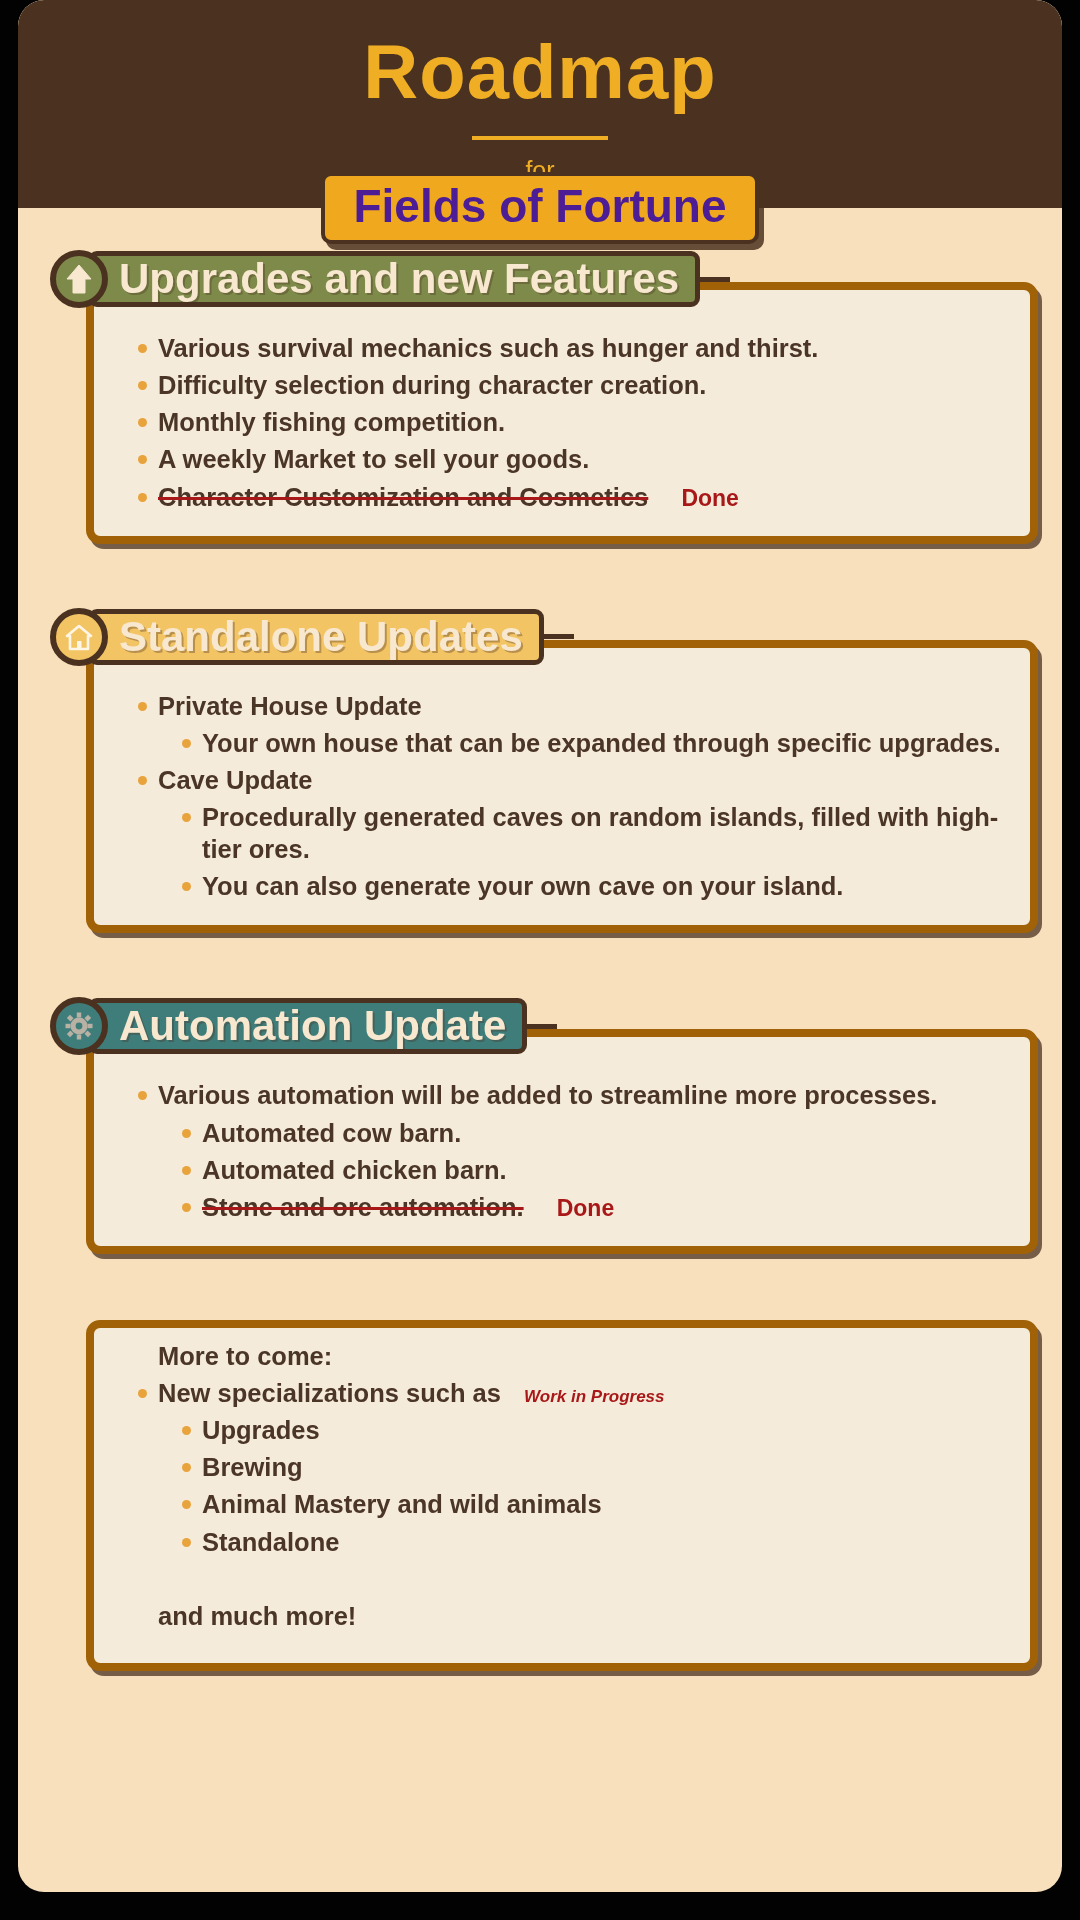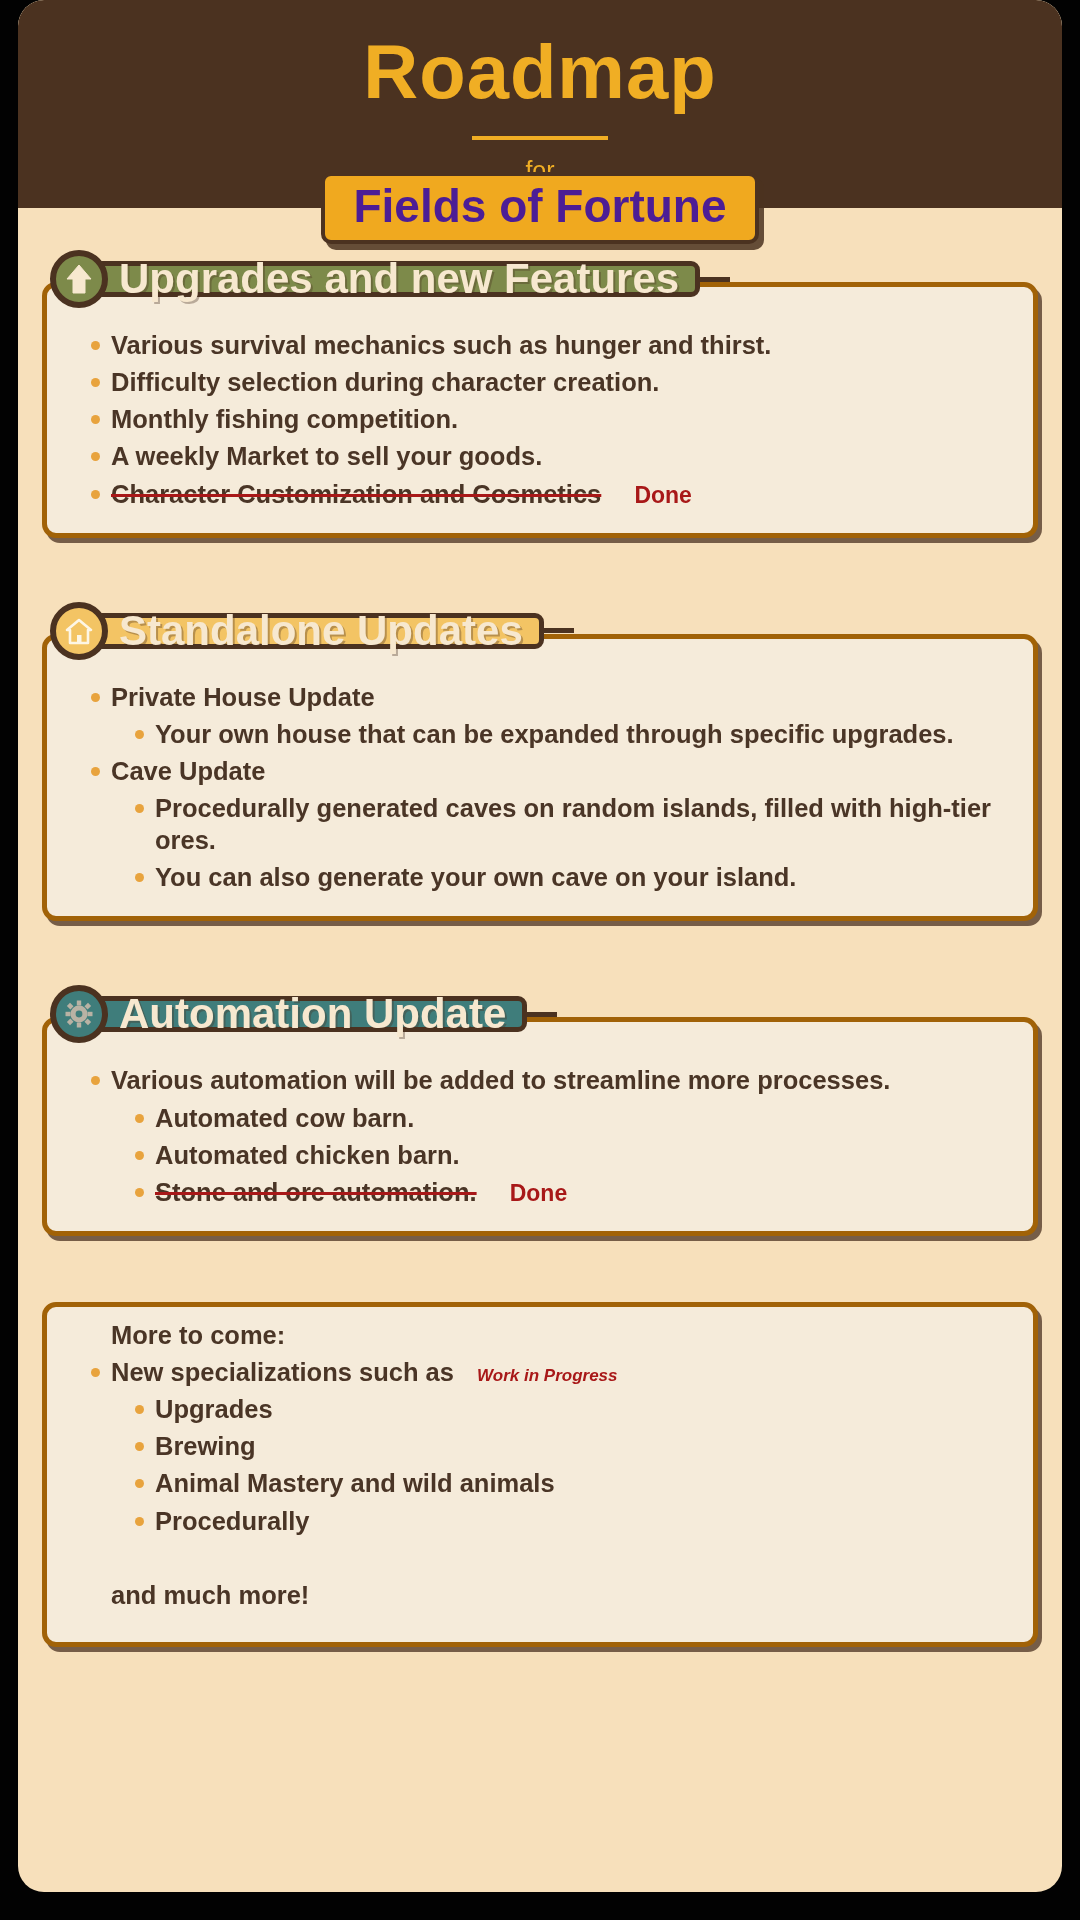--- a/index.html
+++ b/index.html
@@ -101,21 +101,21 @@
     display: flex;
     align-items: center;
     justify-content: center;
     flex: none;
     z-index: 3;
     position: relative;
   }
   .sec-banner {
     position: relative;
     margin-left: -20px;
-    height: 36px;
+    height: 56px;
     border: 5px solid #4b3220;
     border-radius: 9px;
     display: flex;
     align-items: center;
     padding: 0 16px 0 26px;
     z-index: 2;
   }
   .sec-banner-text {
     font-size: 42px;
     font-weight: bold;
@@ -136,25 +136,26 @@
   .s-upgrades .sec-banner { background: #7d8a4a; }
   .s-standalone .sec-icon   { background: #f3c464; }
   .s-standalone .sec-banner { background: #f3c464; }
   .s-automation .sec-icon   { background: #3f7d7b; }
   .s-automation .sec-banner { background: #3f7d7b; }
 
   
   .card {
     position: relative;
     background: #f5ebda;
-    border: 5px solid #a16207;
+    border: 8px solid #a16207;
     border-radius: 14px;
     margin-top: -28px;
     padding: 42px 22px 18px 34px;
     box-shadow: 4px 5px 0 rgba(75,50,32,0.75);
+    margin-left: 44px;
   }
   .card.plain { margin-top: 0; padding: 12px 22px 26px 34px; }
 
   ul { list-style: none; }
 
   li {
     position: relative;
     font-size: 25.5px;
     color: #4a3526;
     font-weight: bold;
@@ -357,21 +358,21 @@
           <li>
             <span>Upgrades</span>
           </li>
           <li>
             <span>Brewing</span>
           </li>
           <li>
             <span>Animal Mastery and wild animals</span>
           </li>
           <li>
-            <span>Procedurally</span>
+            <span>Standalone</span>
           </li>
         </ul>
         <li class="nobullet" style="margin-top:42px;">
           <span>and much more!</span>
         </li>
       </ul>
     </div>
 
   </div>
 </div>

